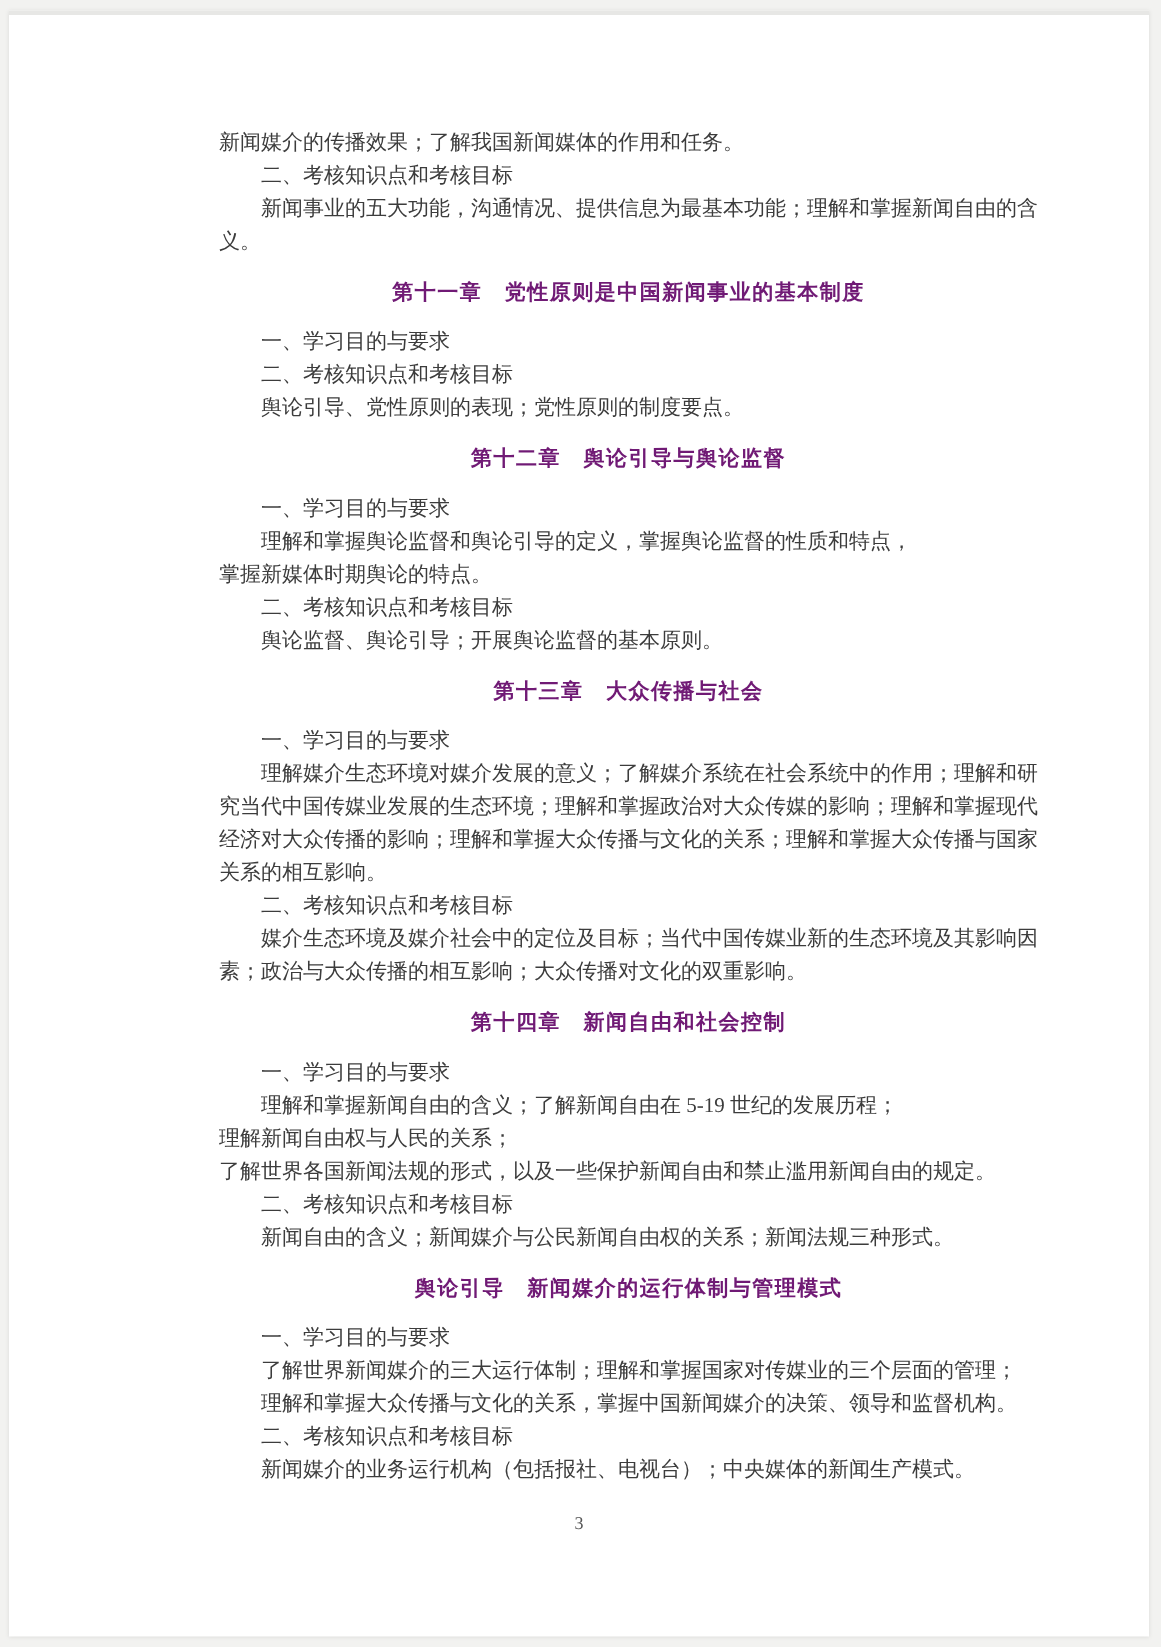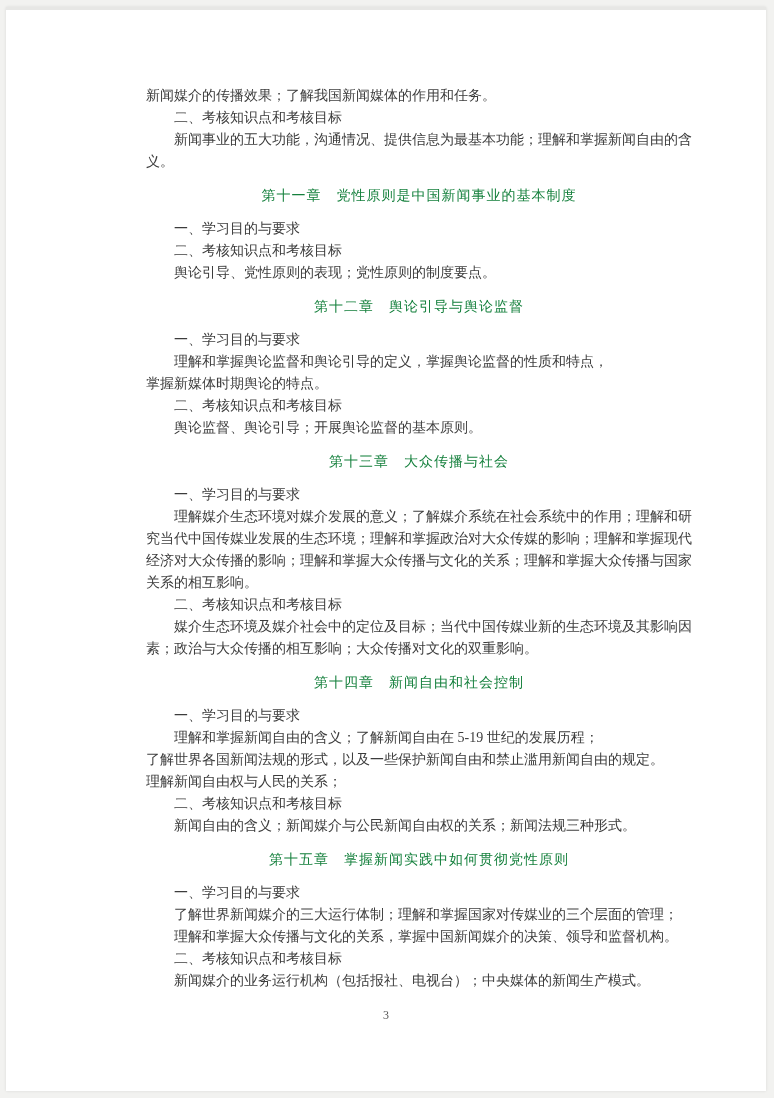--- a/index.html
+++ b/index.html
@@ -35,22 +35,22 @@
     line-height: 22px;
     text-align: justify;
     margin-left: 32px;
   }
   .content p { margin: 0; }
   .para { text-indent: 2em; }
   .cont { text-indent: 0; }
   .heading {
     text-indent: 0;
     text-align: center;
-    font-weight: normal;
-    color: #15803d;
+    font-weight: bold;
+    color: #701a75;
     margin: 12px 0 11px 0 !important;
     letter-spacing: 1px;
   }
   .page-number {
     position: absolute;
     bottom: 68px;
     left: 0;
     width: 100%;
     text-align: center;
     font-size: 12px;
@@ -78,25 +78,25 @@
     <p class="para">二、考核知识点和考核目标</p>
     <p class="para">舆论监督、舆论引导；开展舆论监督的基本原则。</p>
     <p class="heading">第十三章　大众传播与社会</p>
     <p class="para">一、学习目的与要求</p>
     <p class="para">理解媒介生态环境对媒介发展的意义；了解媒介系统在社会系统中的作用；理解和研究当代中国传媒业发展的生态环境；理解和掌握政治对大众传媒的影响；理解和掌握现代经济对大众传播的影响；理解和掌握大众传播与文化的关系；理解和掌握大众传播与国家关系的相互影响。</p>
     <p class="para">二、考核知识点和考核目标</p>
     <p class="para">媒介生态环境及媒介社会中的定位及目标；当代中国传媒业新的生态环境及其影响因素；政治与大众传播的相互影响；大众传播对文化的双重影响。</p>
     <p class="heading">第十四章　新闻自由和社会控制</p>
     <p class="para">一、学习目的与要求</p>
     <p class="para">理解和掌握新闻自由的含义；了解新闻自由在 5-19 世纪的发展历程；</p>
+    <p class="cont">理解新闻自由权与人民的关系；</p>
     <p class="cont">了解世界各国新闻法规的形式，以及一些保护新闻自由和禁止滥用新闻自由的规定。</p>
-    <p class="cont">理解新闻自由权与人民的关系；</p>
     <p class="para">二、考核知识点和考核目标</p>
     <p class="para">新闻自由的含义；新闻媒介与公民新闻自由权的关系；新闻法规三种形式。</p>
-    <p class="heading">第十五章　掌握新闻实践中如何贯彻党性原则</p>
+    <p class="heading">舆论引导　新闻媒介的运行体制与管理模式</p>
     <p class="para">一、学习目的与要求</p>
     <p class="para">了解世界新闻媒介的三大运行体制；理解和掌握国家对传媒业的三个层面的管理；</p>
     <p class="para">理解和掌握大众传播与文化的关系，掌握中国新闻媒介的决策、领导和监督机构。</p>
     <p class="para">二、考核知识点和考核目标</p>
     <p class="para">新闻媒介的业务运行机构（包括报社、电视台）；中央媒体的新闻生产模式。</p>
   </div>
 
   <div class="page-number">3</div>
 </div>
 

